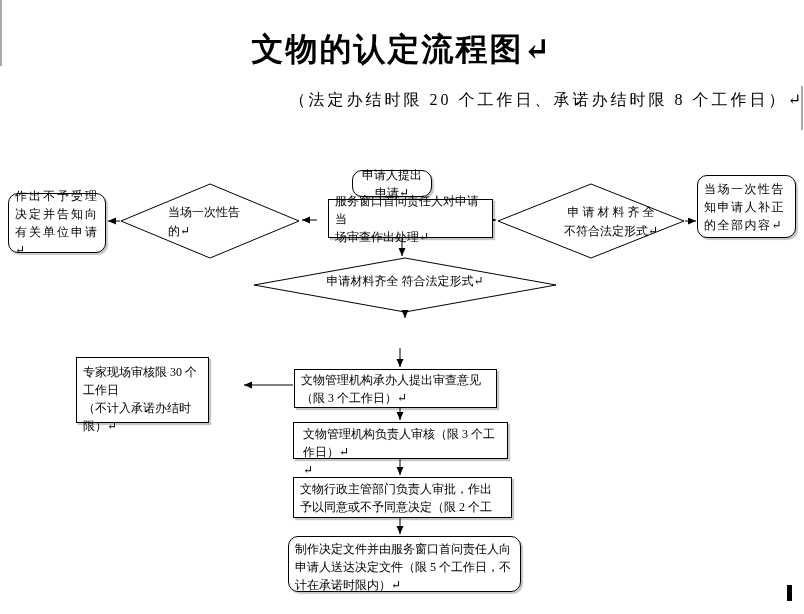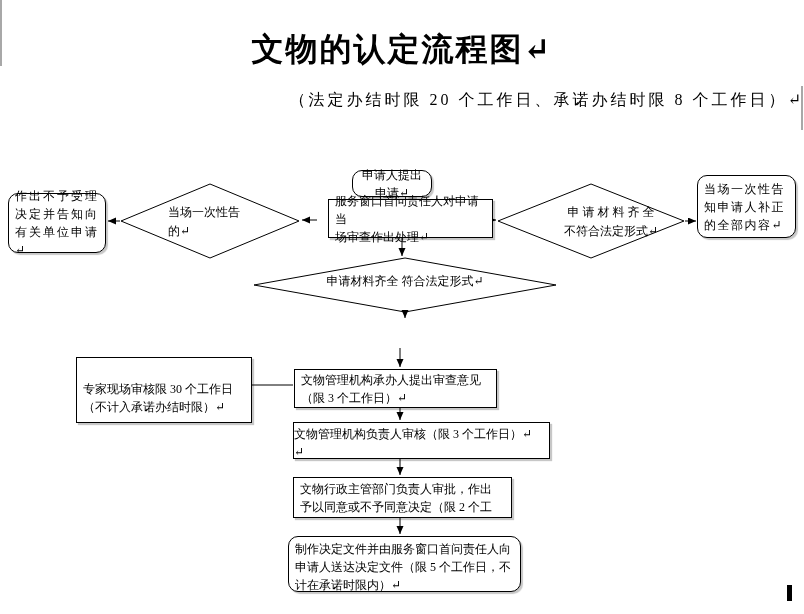--- a/index.html
+++ b/index.html
@@ -82,22 +82,22 @@
 有关单位申请↵</div>
   <div class="node rounded vcenter" style="left:697px; top:175px; width:99px; height:63px; letter-spacing:1.5px;">当场一次性告
 知申请人补正
 的全部内容↵</div>
   <div class="node rounded" style="left:288px; top:536px; width:233px; height:56px;">制作决定文件并由服务窗口首问责任人向
 申请人送达决定文件（限 5 个工作日，不
 计在承诺时限内）↵</div>
 
   <div class="node vcenter" style="left:328px; top:199px; width:165px; height:39px;">服务窗口首问责任人对申请当
 场审查作出处理↵</div>
-  <div class="node" style="left:76px; top:357px; width:176px; height:66px; padding-top:22px;">专家现场审核限 30 个工作日
+  <div class="node" style="left:76px; top:357px; width:133px; height:66px; padding-top:5px;">专家现场审核限 30 个工作日
 （不计入承诺办结时限）↵</div>
   <div class="node vcenter" style="left:294px; top:369px; width:203px; height:39px;">文物管理机构承办人提出审查意见
 （限 3 个工作日）↵</div>
-  <div class="node" style="left:293px; top:422px; width:257px; height:37px; padding:2px 0;">文物管理机构负责人审核（限 3 个工作日）↵
+  <div class="node" style="left:293px; top:422px; width:215px; height:37px; padding:2px 9px;">文物管理机构负责人审核（限 3 个工作日）↵
 ↵</div>
   <div class="node vcenter" style="left:293px; top:477px; width:219px; height:41px;">文物行政主管部门负责人审批，作出
 予以同意或不予同意决定（限 2 个工</div>
 
 </div>
 
 </body></html>

